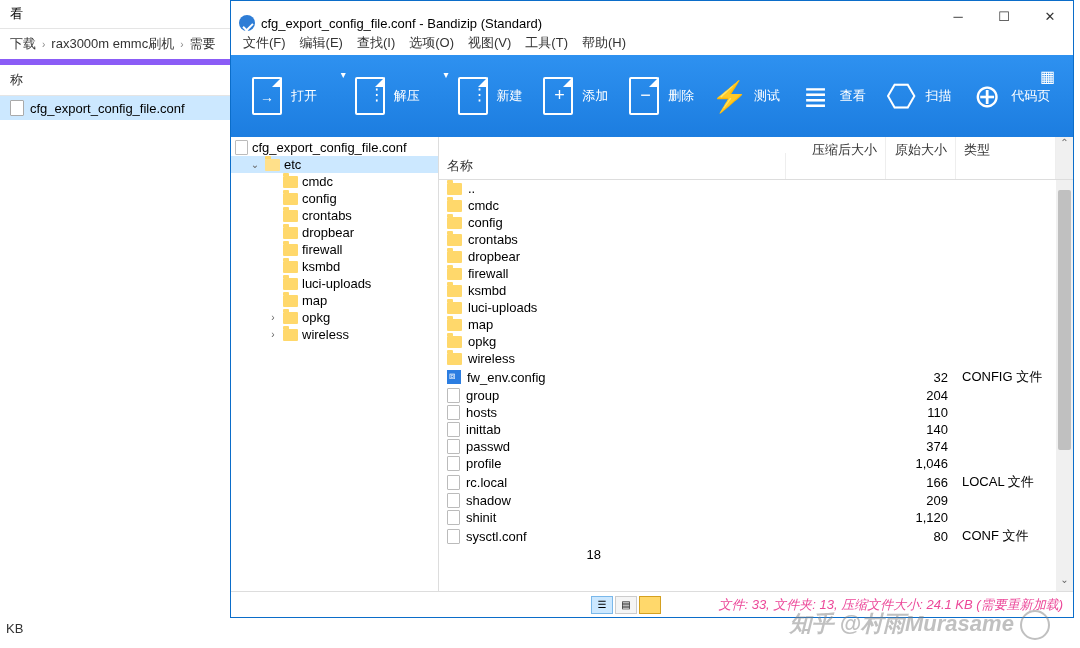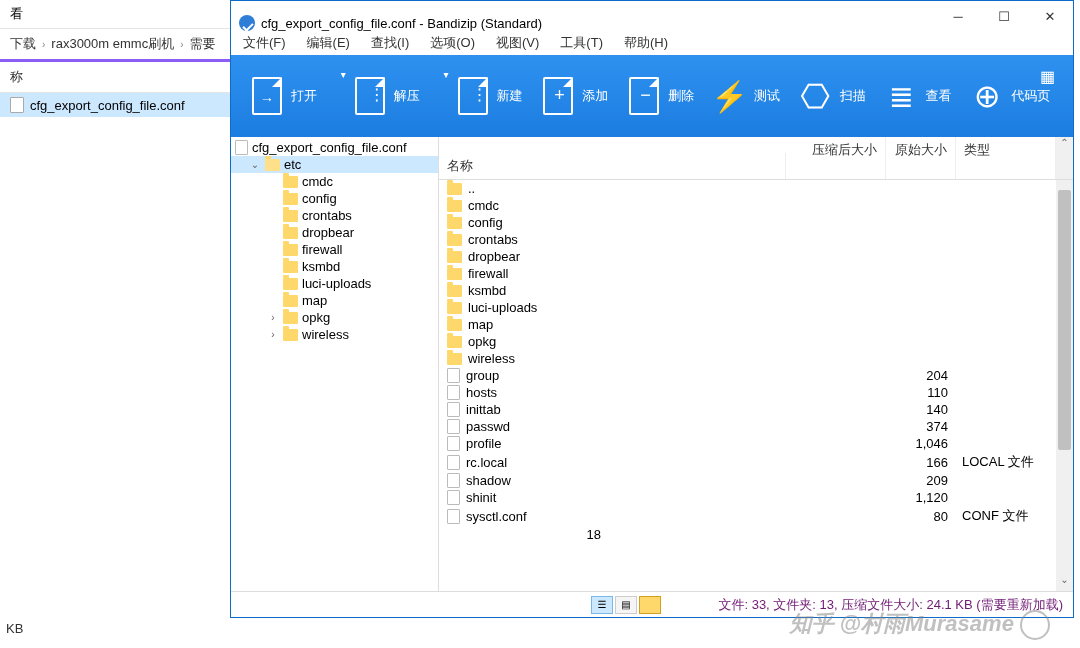--- a/index.html
+++ b/index.html
@@ -1,39 +1,39 @@
 <!DOCTYPE html>
 <html><head>
 <meta charset="utf-8">
 <style>
 * { margin: 0; padding: 0; box-sizing: border-box; font-family: "Microsoft YaHei", "Segoe UI", sans-serif; }
 body { width: 1080px; height: 648px; background: #fff; overflow: hidden; position: relative; font-size: 13px; }
 
 
 .explorer-pane { position: absolute; left: 0; top: 0; width: 230px; height: 100%; background: #fff; }
 .explorer-btn { padding: 5px 10px; border-bottom: 1px solid #e5e5e5; }
-.breadcrumb { padding: 6px 10px; display: flex; align-items: center; gap: 6px; color: #333; border-bottom: 3px solid #8b5cf6; }
+.breadcrumb { padding: 6px 10px; display: flex; align-items: center; gap: 6px; color: #333; border-bottom: 6px solid #8b5cf6; }
 .breadcrumb span { white-space: nowrap; }
 .bc-sep { color: #888; font-size: 10px; }
 .col-label { padding: 6px 10px; border-bottom: 1px solid #e5e5e5; color: #333; }
 .explorer-item { padding: 4px 10px; display: flex; align-items: center; gap: 6px; }
 .explorer-item.selected { background: #cce8ff; }
 .file-icon-white { width: 14px; height: 16px; background: #fff; border: 1px solid #aaa; border-radius: 1px; }
 .explorer-footer { position: absolute; bottom: 12px; left: 6px; color: #333; }
 
 
 .bz-window { position: absolute; left: 230px; top: 0; right: 6px; bottom: 30px; border: 1px solid #0b6dc9; background: #fff; display: flex; flex-direction: column; }
 
 .titlebar { height: 30px; background: #fff; display: flex; align-items: flex-end; padding-left: 8px; }
 .tb-icon { width: 16px; height: 16px; background: #2e7dd6; border-radius: 50%; margin-right: 6px; position: relative; }
 .tb-icon::after { content: ""; position: absolute; left: 4px; top: 8px; width: 8px; height: 4px; border-left: 2px solid #fff; border-bottom: 2px solid #fff; transform: rotate(-45deg); }
 .tb-controls { margin-left: auto; display: flex; }
 .tb-btn { width: 46px; height: 30px; display: flex; align-items: center; justify-content: center; color: #333; }
 
-.menubar { height: 24px; display: flex; align-items: center; padding: 0 6px; gap: 9px; background: #fff; }
+.menubar { height: 24px; display: flex; align-items: center; padding: 0 6px; gap: 2px; background: #fff; }
 .menu-item { padding: 2px 6px; color: #333; }
 
 .toolbar { height: 82px; background: linear-gradient(#2e91f0, #1c7de0); display: flex; align-items: center; padding: 0 18px; position: relative; }
 .tool-btn { display: flex; flex-direction: row; align-items: center; gap: 6px; color: #fff; width: 88px; }
 .tool-icon { width: 36px; height: 40px; position: relative; display: flex; align-items: center; justify-content: center; }
 .doc-outline { width: 30px; height: 38px; border: 2px solid #fff; border-radius: 2px; position: relative; }
 .doc-outline::before { content: ""; position: absolute; right: -2px; top: -2px; width: 0; height: 0; border-style: solid; border-width: 0 0 10px 10px; border-color: transparent transparent #fff transparent; }
 .doc-arrow-r::after { content: "→"; position: absolute; left: 6px; top: 10px; color: #fff; font-size: 14px; }
 .doc-zip::after { content: "⋮"; position: absolute; left: 12px; top: 6px; color: #fff; font-size: 16px; letter-spacing: -2px; }
 .doc-plus::after { content: "+"; position: absolute; left: 9px; top: 6px; color: #fff; font-size: 18px; }
@@ -78,21 +78,21 @@
 .file-doc { width: 13px; height: 15px; background: #fff; border: 1px solid #bbb; border-radius: 1px; flex-shrink: 0; }
 
 .list-scrollbar { position: absolute; right: 0; top: 0; bottom: 0; width: 17px; background: #f0f0f0; }
 .sb-thumb { position: absolute; left: 2px; right: 2px; top: 10px; height: 260px; background: #c0c0c0; border-radius: 2px; }
 .sb-down { position: absolute; bottom: 0; left: 0; right: 0; height: 17px; text-align: center; font-size: 10px; color: #666; }
 
 .statusbar { height: 26px; border-top: 1px solid #ddd; display: flex; align-items: center; padding: 0 10px; gap: 10px; }
 .sb-views { display: flex; gap: 2px; margin-left: 350px; }
 .sb-view-btn { width: 22px; height: 18px; border: 1px solid #ccc; background: #f5f5f5; display: flex; align-items: center; justify-content: center; font-size: 10px; }
 .sb-view-btn.active { background: #cce8ff; border-color: #7ab8ea; }
-.sb-text { margin-left: auto; color: #701a75; white-space: nowrap; overflow: hidden; }
+.sb-text { margin-left: auto; color: #ec4899; white-space: nowrap; overflow: hidden; font-style: italic; }
 
 .watermark { position: absolute; right: 30px; bottom: 8px; font-size: 22px; color: rgba(130,130,130,0.5); font-weight: 600; font-style: italic; pointer-events: none; }
 .wm-badge { display: inline-block; width: 30px; height: 30px; border: 2px solid rgba(130,130,130,0.5); border-radius: 50%; vertical-align: middle; }
 </style>
 </head>
 <body>
 
 <div class="explorer-pane">
   <div class="explorer-btn">看</div>
   <div class="breadcrumb">
@@ -163,26 +163,26 @@
       <div class="tool-icon">
           <div class="doc-outline doc-minus"></div>
         </div>
       <span>删除</span>
     </div>
     <div class="tool-btn">
       <div class="tool-icon bolt"></div>
       <span>测试</span>
     </div>
     <div class="tool-btn">
+      <div class="tool-icon list-ico"></div>
+      <span>查看</span>
+    </div>
+    <div class="tool-btn">
       <div class="tool-icon shield"></div>
       <span>扫描</span>
-    </div>
-    <div class="tool-btn">
-      <div class="tool-icon list-ico"></div>
-      <span>查看</span>
     </div>
     <div class="tool-btn">
       <div class="tool-icon globe"></div>
       <span>代码页</span>
     </div>
     <div class="tb-grid">▦</div>
   </div>
 
   <div class="content">
     <div class="tree-pane">
@@ -363,20 +363,30 @@
               <span class="folder-icon"></span>
               <span>wireless</span>
             </div>
             <div class="lr-comp"></div>
             <div class="lr-orig"></div>
             <div class="lr-type"></div>
             <div class="lr-scroll"></div>
           </div>
           <div class="list-row">
             <div class="lr-name">
+              <span class="vs-icon"></span>
+              <span>fw_env.config</span>
+            </div>
+            <div class="lr-comp"></div>
+            <div class="lr-orig">32</div>
+            <div class="lr-type">CONFIG 文件</div>
+            <div class="lr-scroll"></div>
+          </div>
+          <div class="list-row">
+            <div class="lr-name">
               <span class="file-doc"></span>
               <span>group</span>
             </div>
             <div class="lr-comp"></div>
             <div class="lr-orig">204</div>
             <div class="lr-type"></div>
             <div class="lr-scroll"></div>
           </div>
           <div class="list-row">
             <div class="lr-name">

